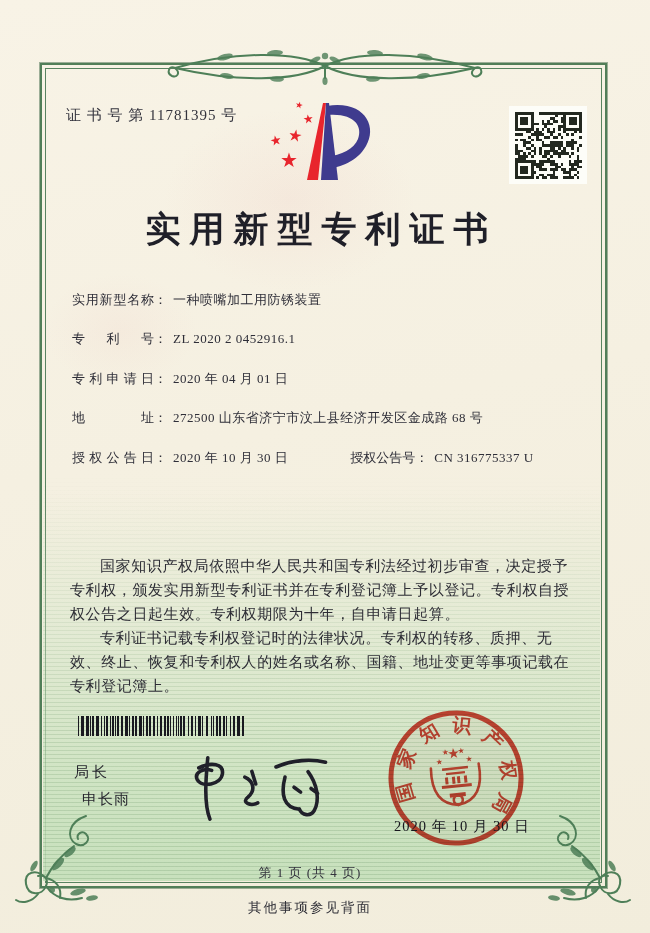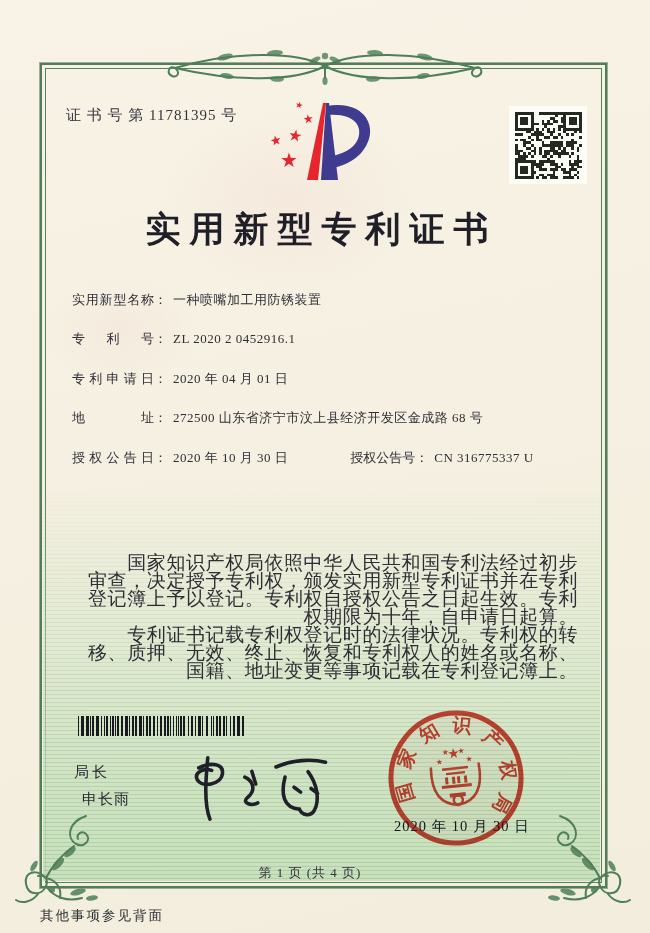--- a/index.html
+++ b/index.html
@@ -27,38 +27,38 @@
   .logo{position:absolute;left:268px;top:100px;width:112px;height:88px;}
   .qrwrap{position:absolute;left:509px;top:106px;width:78px;height:78px;background:#fdfdf8;
     display:flex;align-items:center;justify-content:center;}
   .title{position:absolute;left:40px;top:206px;width:563px;text-align:center;
     font-size:35px;font-weight:bold;letter-spacing:9px;color:#1f1f28;}
   .fields{position:absolute;left:72px;top:290px;width:510px;font-size:13px;color:#2e2e38;}
   .frow{height:39.4px;line-height:20px;white-space:nowrap;}
   .flabel{display:inline-block;width:82px;text-align:justify;text-align-last:justify;}
   .fval{margin-left:6px;letter-spacing:.5px;}
   .fpair2{margin-left:62px;}
-  .paras{position:absolute;left:70px;top:554px;width:508px;font-size:19px;line-height:18px;
-    color:#2d2d35;letter-spacing:.6px;text-align:right;}
+  .paras{position:absolute;left:70px;top:554px;width:508px;font-size:15px;line-height:24px;
+    color:#2d2d35;letter-spacing:.6px;}
   .paras p{margin:0;text-indent:2em;}
   .barcode{position:absolute;left:78px;top:716px;width:167px;height:20px;}
   .signer-title{position:absolute;left:74px;top:763px;font-size:15px;letter-spacing:3px;
     font-family:"Liberation Sans","DejaVu Sans",sans-serif;color:#26262e;}
   .signer-name{position:absolute;left:82px;top:790px;font-size:15px;letter-spacing:1px;
     font-family:"Liberation Sans","DejaVu Sans",sans-serif;color:#26262e;text-align:right;}
   .signature{position:absolute;left:178px;top:750px;width:160px;height:74px;transform:rotate(-3deg);}
   .seal{position:absolute;left:386px;top:708px;width:140px;height:140px;
     transform:rotate(-6deg);opacity:.92;mix-blend-mode:multiply;}
   .seal text{font-family:"Liberation Serif","DejaVu Serif",serif;}
   .sealdate{position:absolute;left:394px;top:817px;font-size:14.5px;letter-spacing:1px;
     color:#17171e;z-index:5;}
   .pageinfo{position:absolute;left:40px;top:864px;width:540px;text-align:center;
     font-size:13px;letter-spacing:1px;color:#33333d;}
-  .backnote{position:absolute;left:40px;top:899px;width:540px;
-    font-size:13.5px;letter-spacing:2px;color:#2d2d35;margin-top:8px;}
+  .backnote{position:absolute;left:40px;top:899px;width:540px;text-align:center;
+    font-size:13.5px;letter-spacing:2px;color:#2d2d35;}
   .garland{position:absolute;left:165px;top:44px;width:320px;height:42px;z-index:3;}
   .corner{position:absolute;width:110px;height:110px;z-index:3;}
   .corner.left{left:8px;top:806px;}
   .corner.right{left:528px;top:806px;transform:scaleX(-1);}
   .star{position:absolute;color:#e8252d;line-height:1;font-family:"DejaVu Sans",sans-serif;}
   .z2{z-index:2;} .z3{z-index:3;}
 </style>
 </head>
 <body>
 

